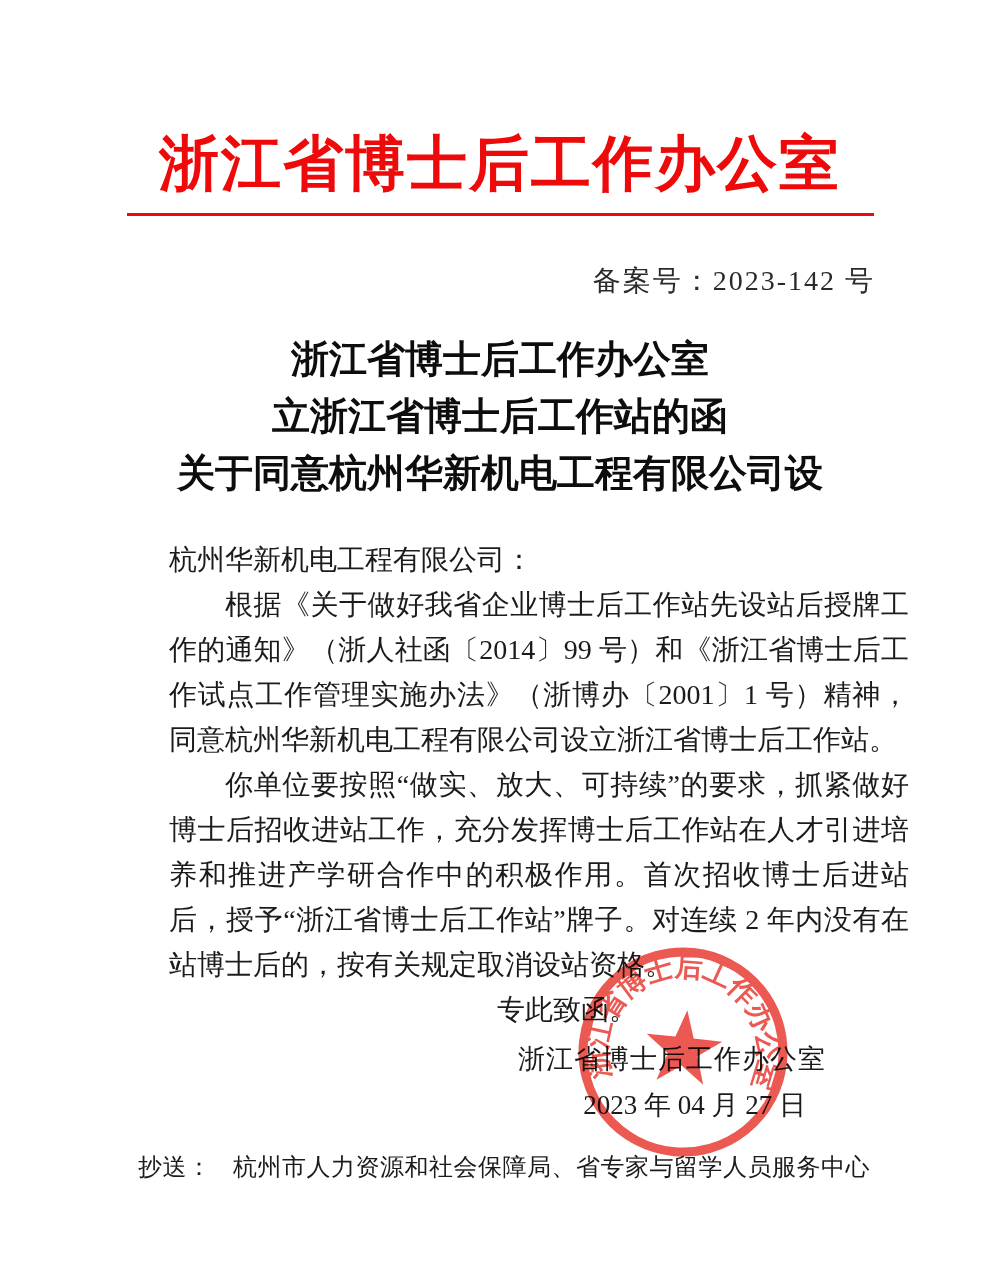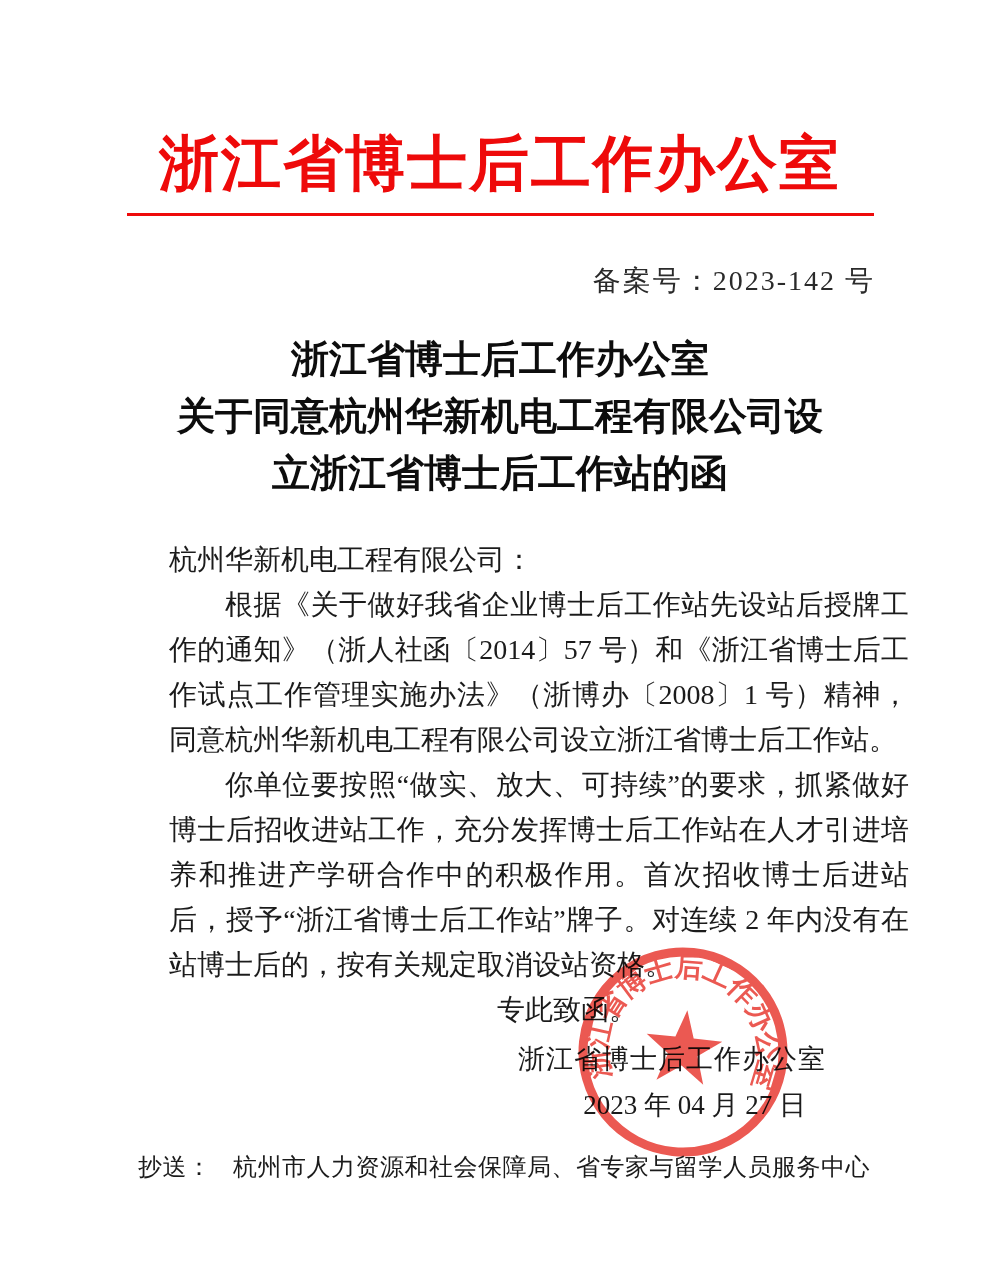--- a/index.html
+++ b/index.html
@@ -104,27 +104,27 @@
 <div class="page">
 
   <div class="letterhead">浙江省博士后工作办公室</div>
 
   <div class="letterhead-rule"></div>
 
   <div class="filing-no">备案号：2023-142 号</div>
 
   <div class="doc-title">
     <div>浙江省博士后工作办公室</div>
+    <div>立浙江省博士后工作站的函</div>
     <div>关于同意杭州华新机电工程有限公司设</div>
-    <div>立浙江省博士后工作站的函</div>
   </div>
 
   <div class="body-block">
     <div class="salutation">杭州华新机电工程有限公司：</div>
-    <p class="para">根据《关于做好我省企业博士后工作站先设站后授牌工作的通知》（浙人社函〔2014〕57 号）和《浙江省博士后工作试点工作管理实施办法》（浙博办〔2008〕1 号）精神，同意杭州华新机电工程有限公司设立浙江省博士后工作站。</p>
+    <p class="para">根据《关于做好我省企业博士后工作站先设站后授牌工作的通知》（浙人社函〔2014〕99 号）和《浙江省博士后工作试点工作管理实施办法》（浙博办〔2001〕1 号）精神，同意杭州华新机电工程有限公司设立浙江省博士后工作站。</p>
     <p class="para">你单位要按照“做实、放大、可持续”的要求，抓紧做好博士后招收进站工作，充分发挥博士后工作站在人才引进培养和推进产学研合作中的积极作用。首次招收博士后进站后，授予“浙江省博士后工作站”牌子。对连续 2 年内没有在站博士后的，按有关规定取消设站资格。</p>
     <p class="para closing">专此致函。</p>
   </div>
 
   <div class="signature-org">浙江省博士后工作办公室</div>
 
   <div class="signature-date">2023 年 04 月 27 日</div>
 
   <div class="cc-line">
     <span class="cc-label">抄送：</span><span>杭州市人力资源和社会保障局、省专家与留学人员服务中心</span>

